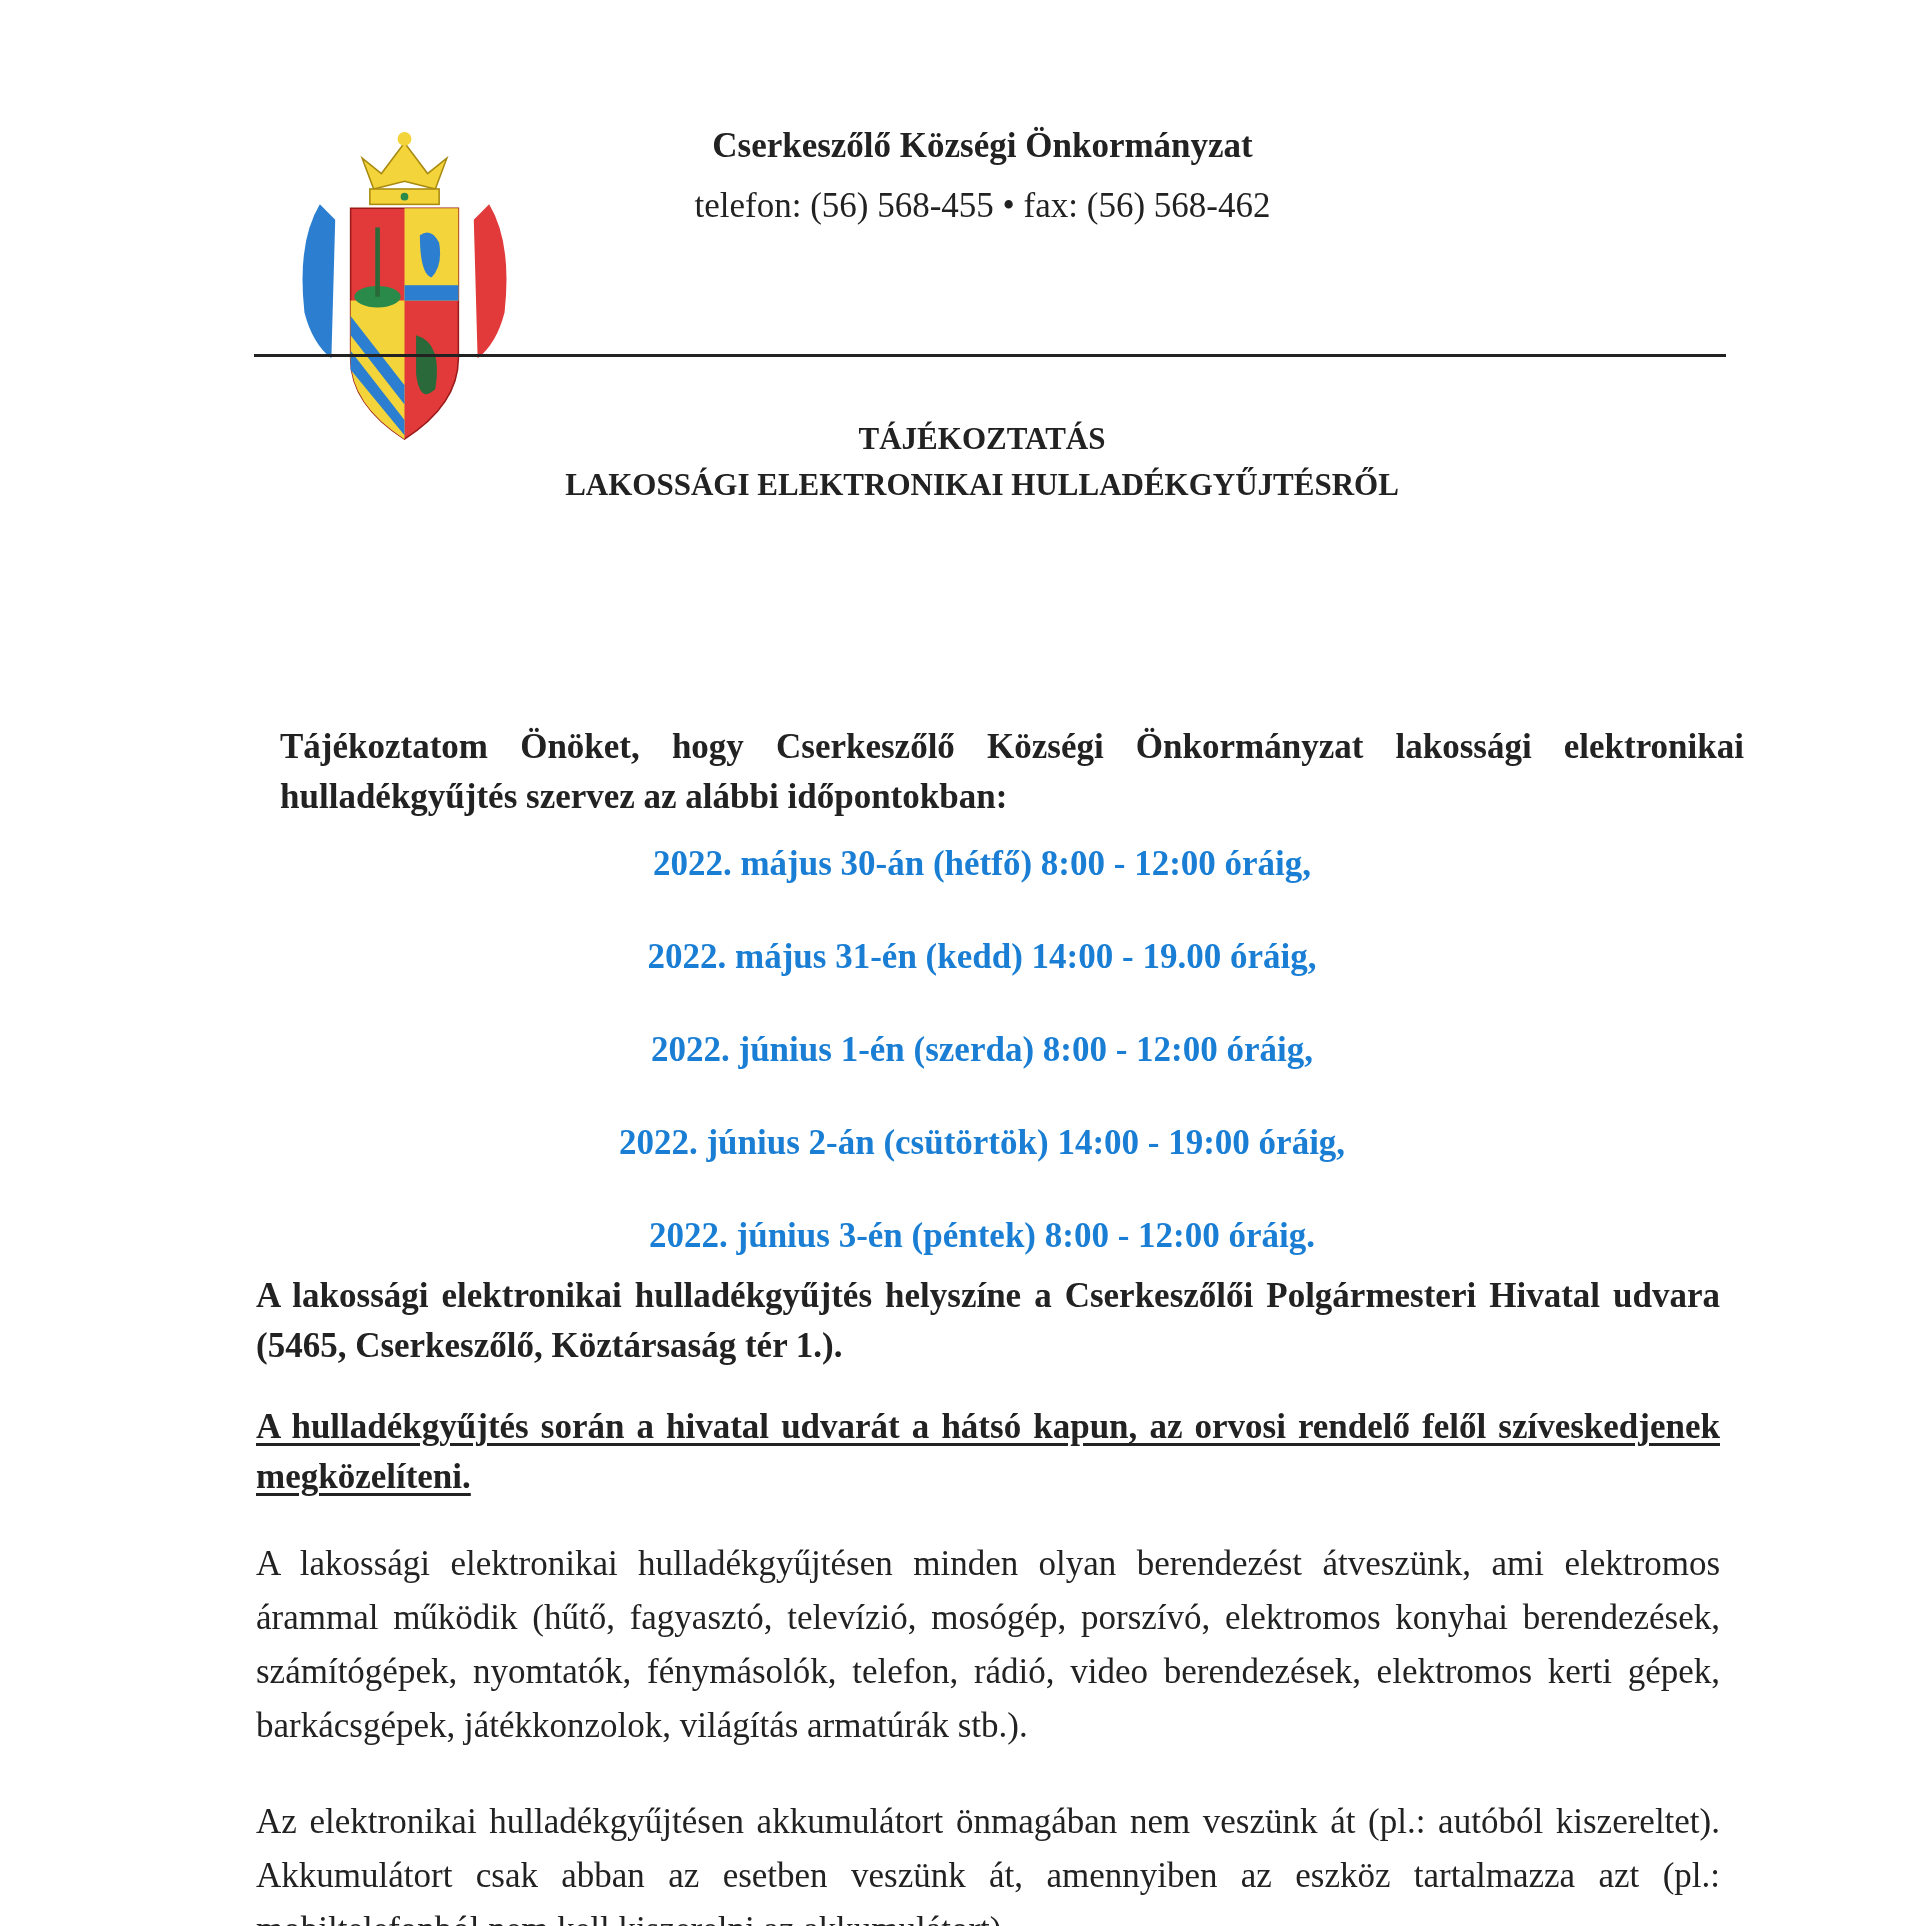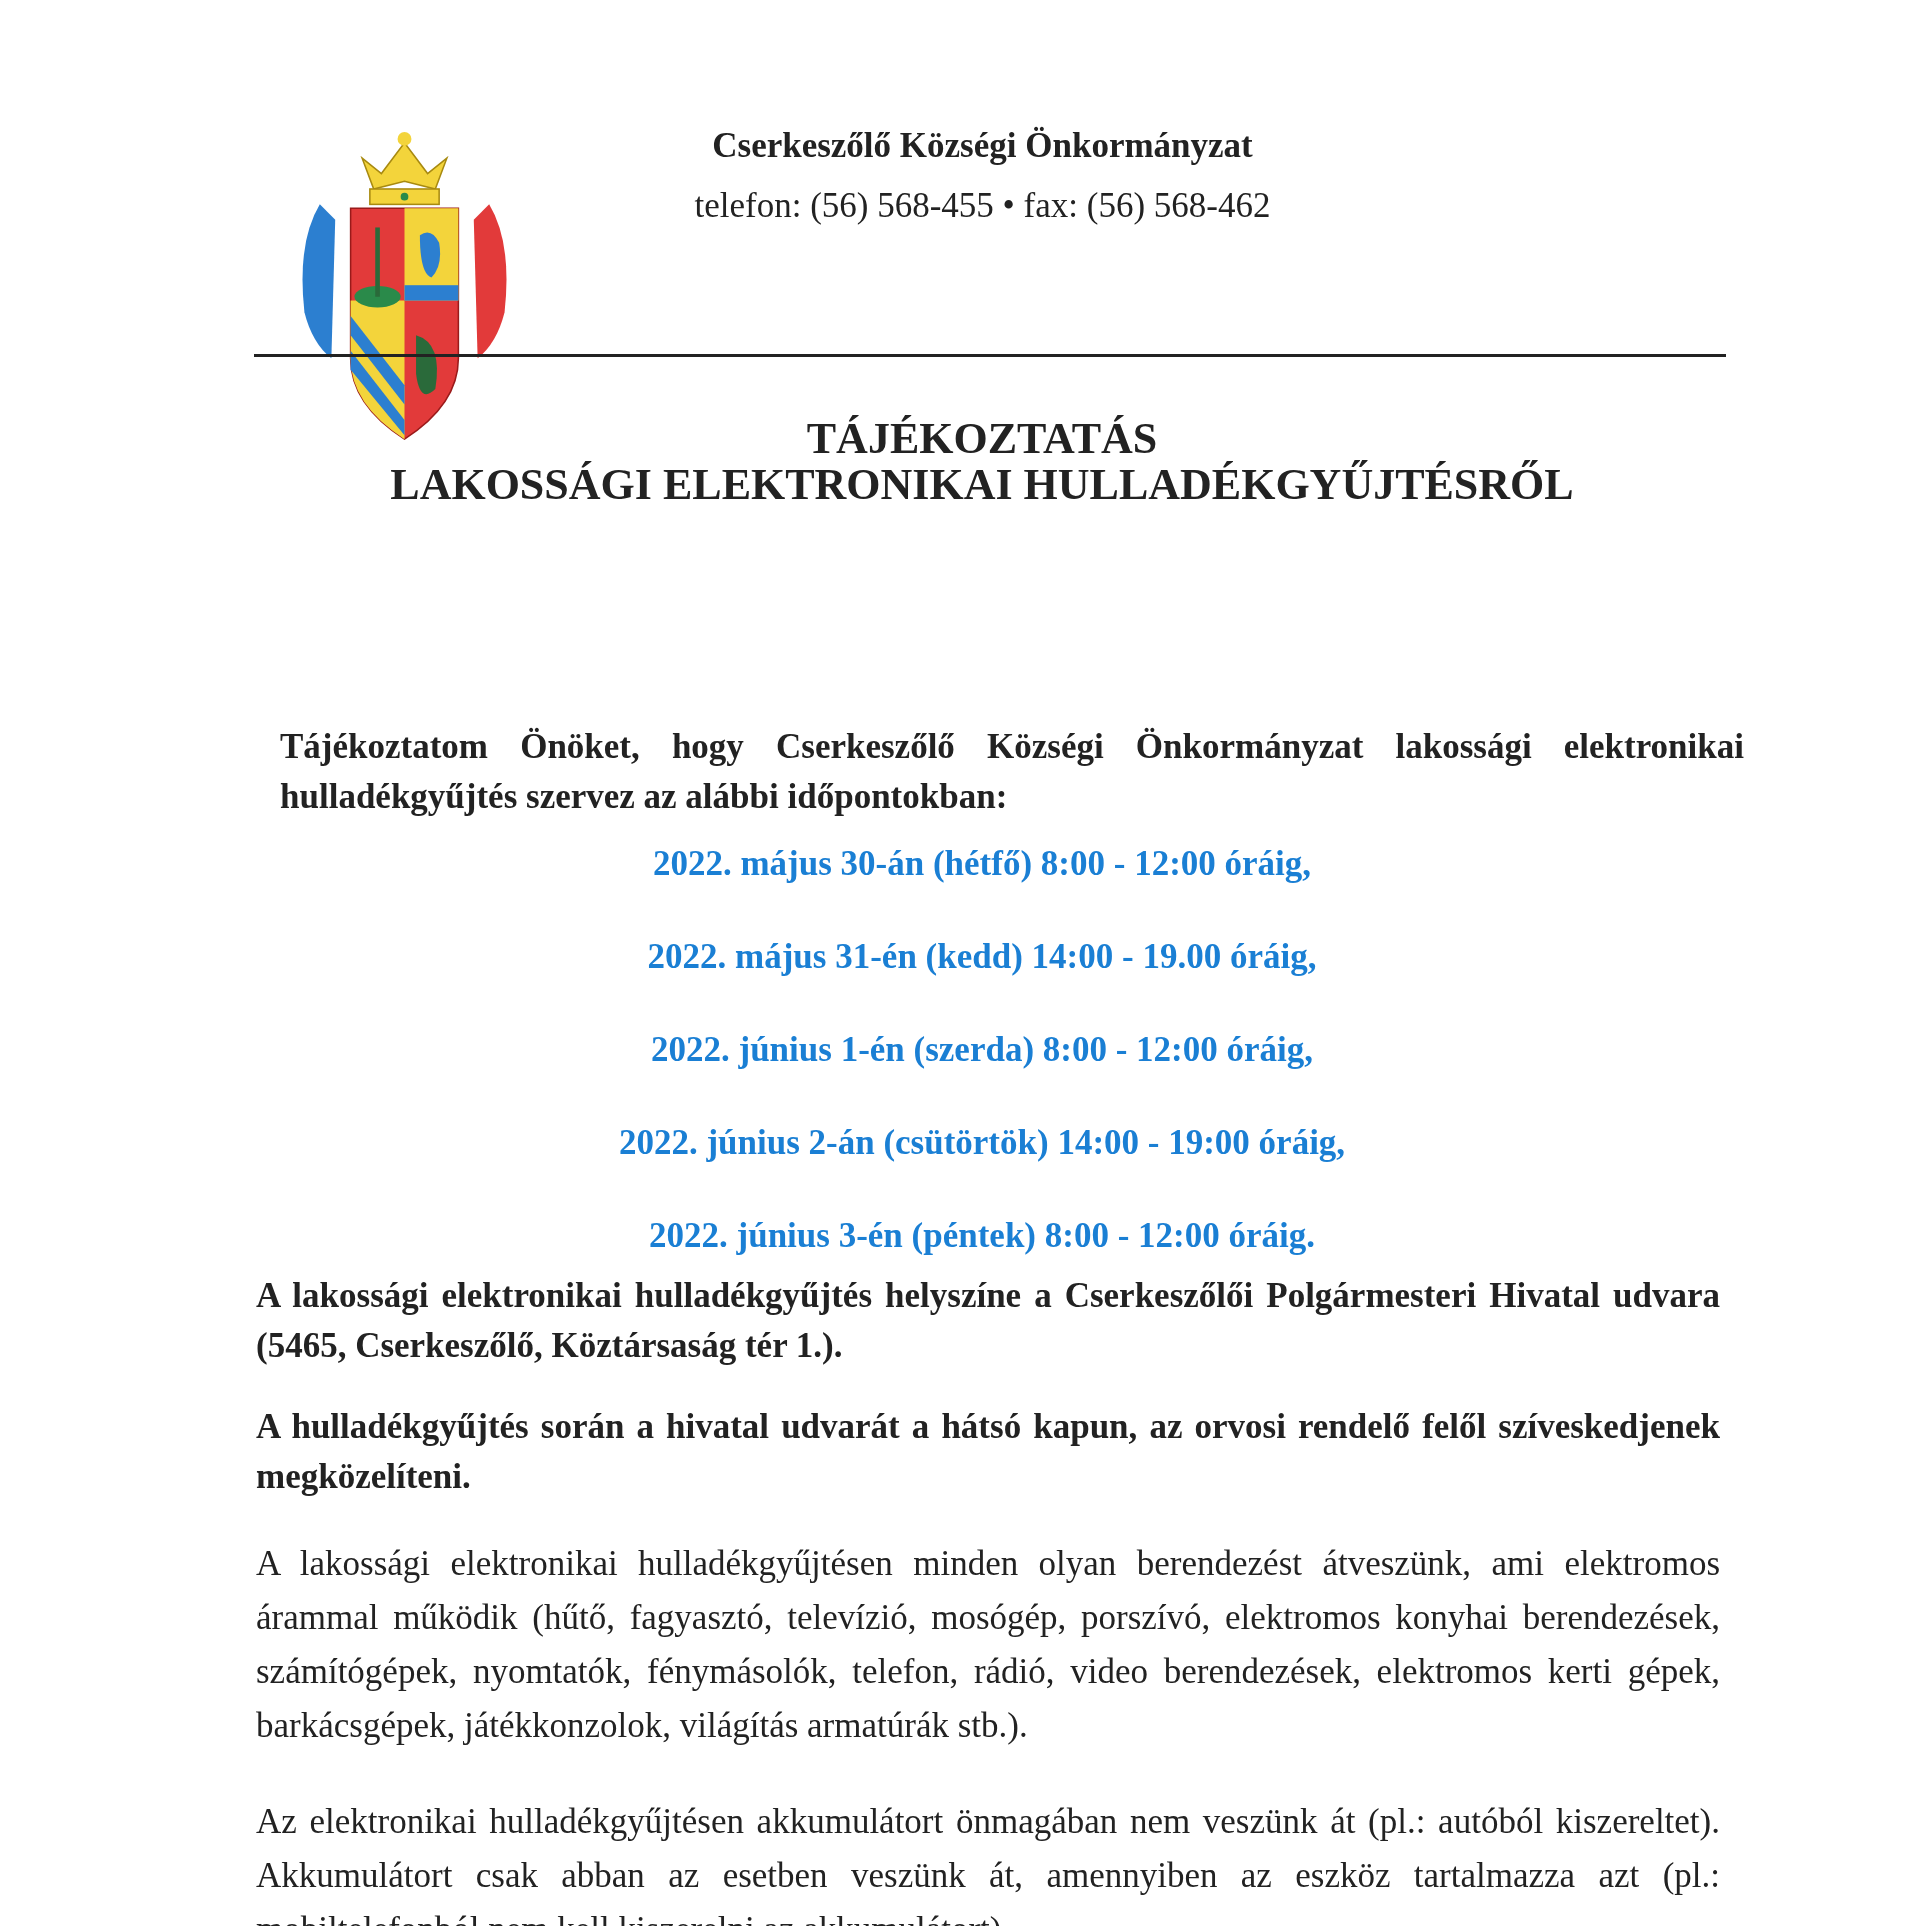--- a/index.html
+++ b/index.html
@@ -9,26 +9,26 @@
 
   
   .crest { position: absolute; left: 289px; top: 112px; width: 231px; height: 331px; }
   .org-block { position: absolute; left: 520px; top: 116px; width: 925px; text-align: center; }
   .org-line { font-size: 35px; line-height: 60px; margin: 0; }
   .org-name { font-weight: bold; }
   .org-sub { font-weight: bold; }
   .header-rule { position: absolute; left: 254px; top: 354px; width: 1472px; height: 2.7px; background: #222; }
 
   
-  .title { position: absolute; left: 231px; top: 416px; width: 1502px; text-align: center; font-weight: bold; font-size: 44px; line-height: 46px; }
+  .title { position: absolute; left: 231px; top: 416px; width: 1502px; text-align: center; font-weight: bold; font-size: 31px; line-height: 46px; }
 
   .abs { position: absolute; left: 256px; width: 1464px; font-size: 35px; line-height: 50px; margin: 0; }
   .justify { text-align: justify; text-align-last: left; }
   .bold { font-weight: bold; }
-  .ul { text-decoration-thickness: 3.1px; text-underline-offset: 5.4px; }
+  .ul { text-decoration: underline; text-decoration-thickness: 3.1px; text-underline-offset: 5.4px; }
 
   .greeting { top: 601px; }
   .intro { top: 722px; margin-left: 24px; }
 
   .dates { position: absolute; left: 231px; top: 817px; width: 1502px; text-align: center; }
   .date-line { color: #1a7fd4; font-weight: bold; font-size: 35px; line-height: 93px; margin: 0; }
 
   .location { top: 1271px; }
   .access { top: 1402px; }
   .accepted { top: 1537px; line-height: 54px; }

